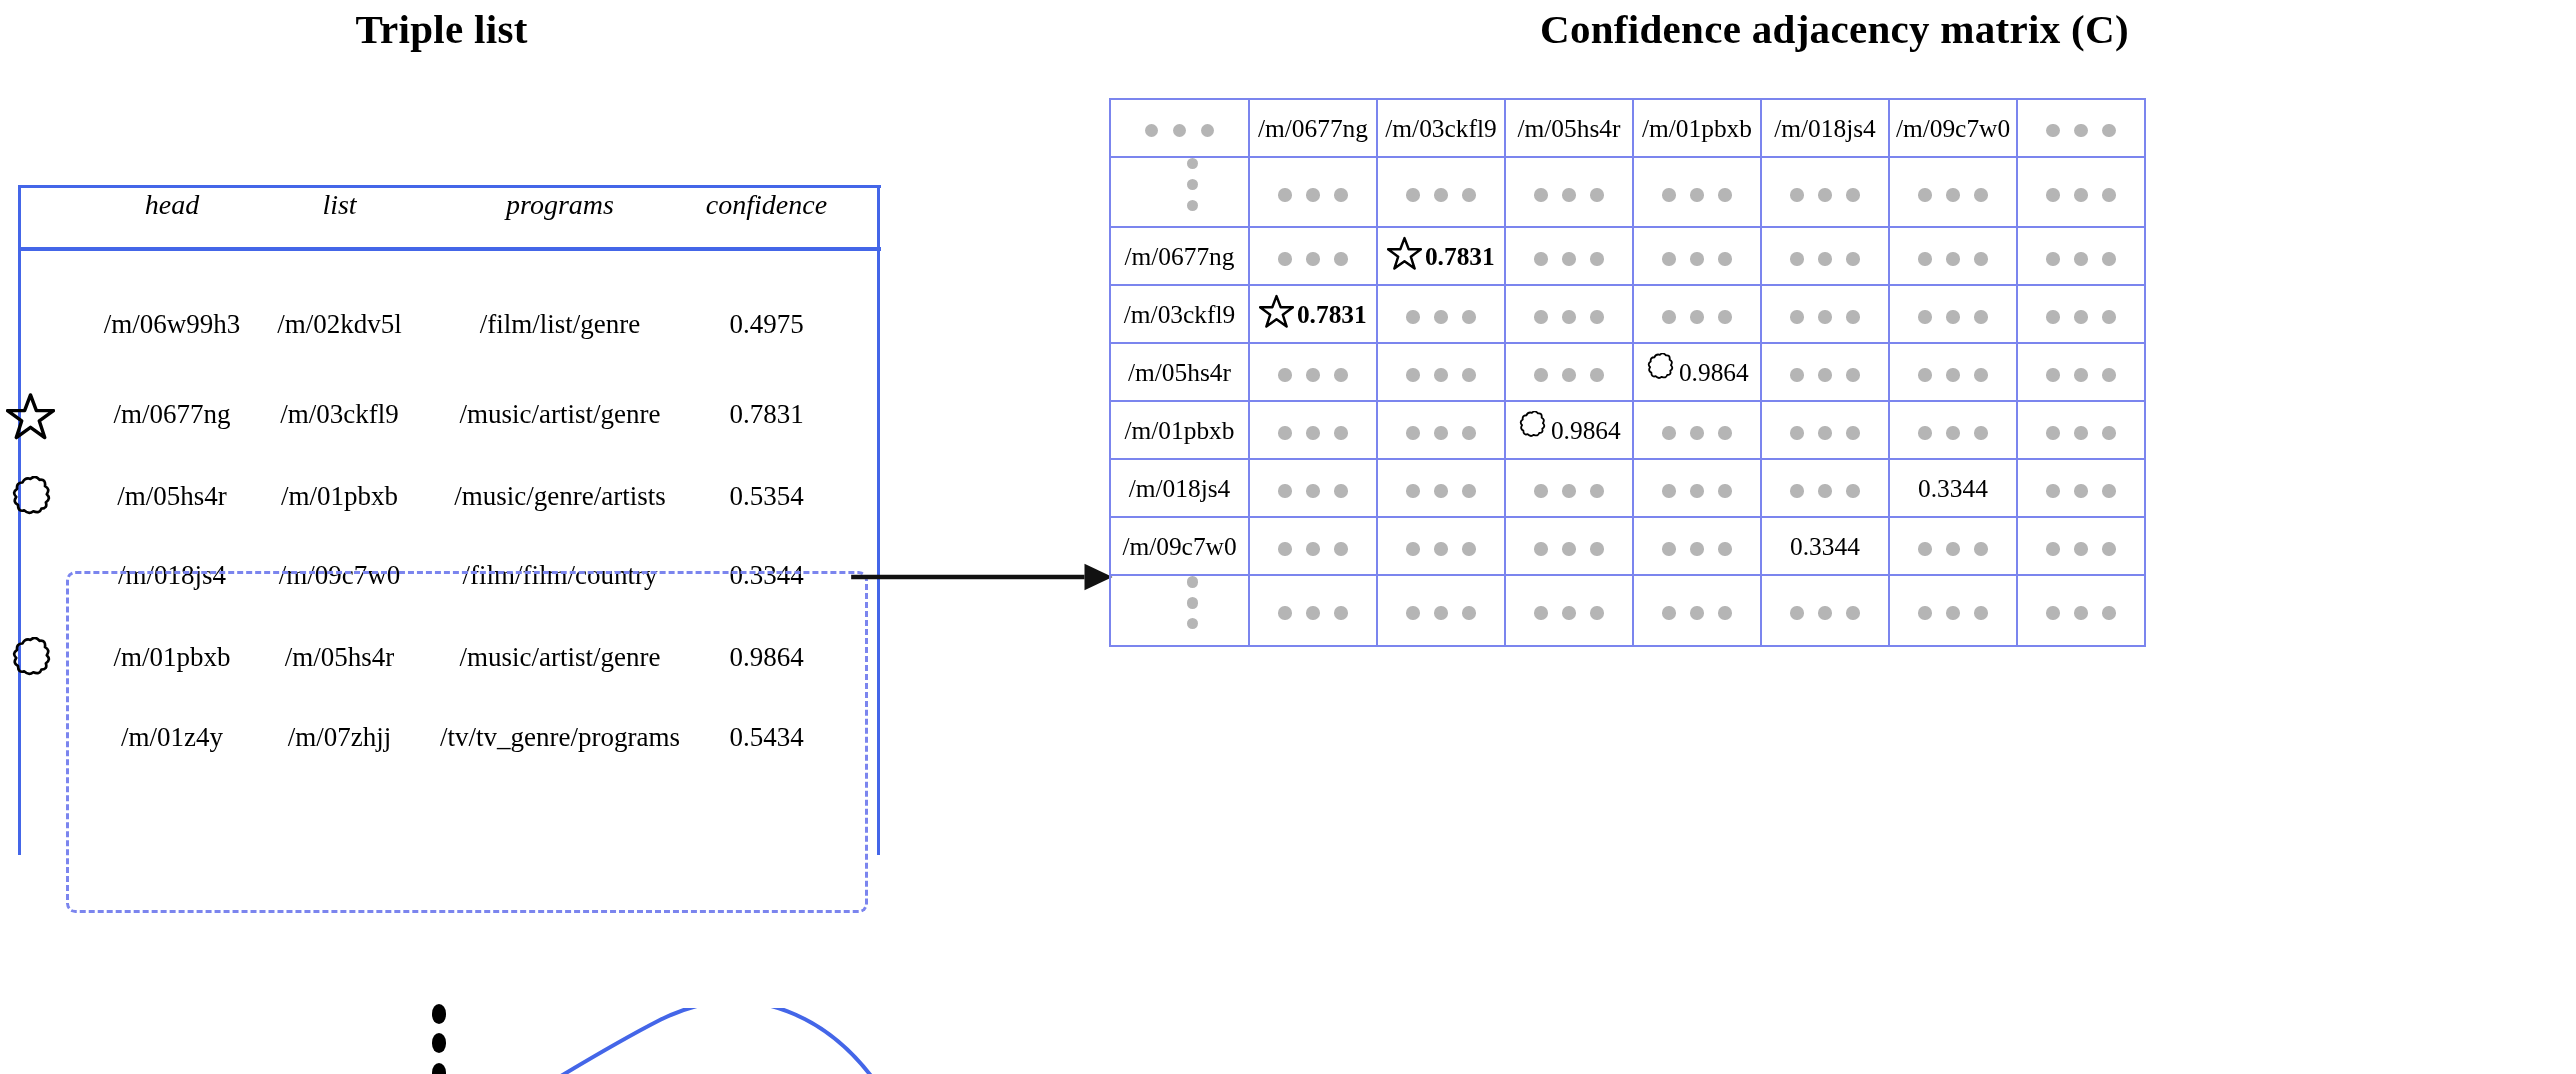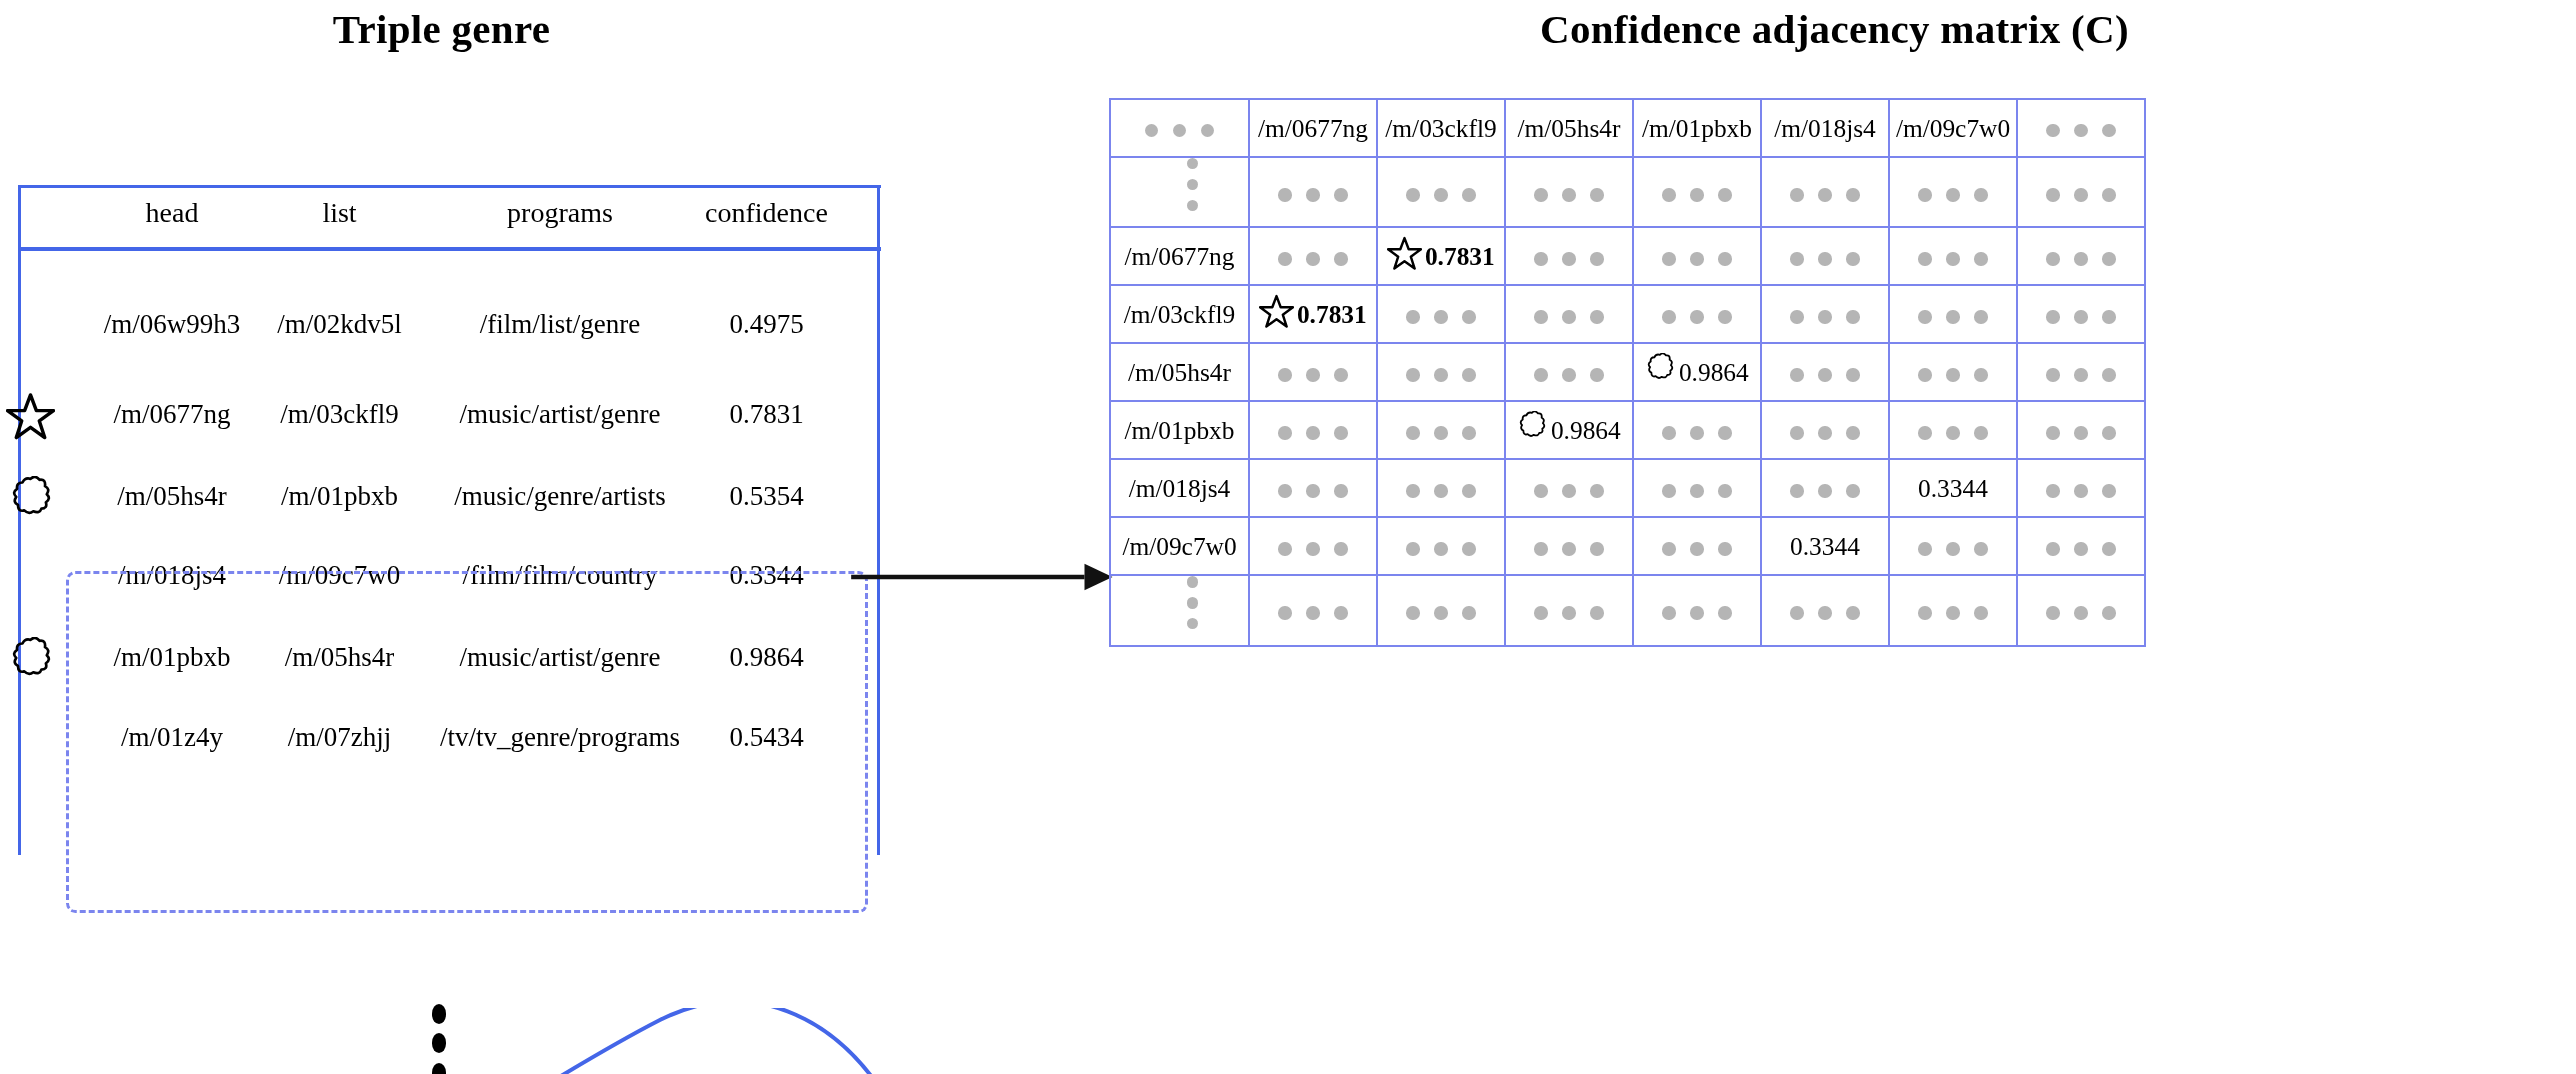--- a/index.html
+++ b/index.html
@@ -12,21 +12,21 @@
   #title-triple{left:0;top:5.3px;width:883px;text-align:center;}
   #title-matrix{left:1109px;top:5.3px;width:1451px;text-align:center;}
 
   
   #triple-panel{position:absolute;left:18px;top:185px;width:863px;height:669px;}
   .panel-border-left{position:absolute;left:0;top:0;width:3.3px;height:670px;background:#4466e8;}
   .panel-border-right{position:absolute;left:859px;top:0;width:3.3px;height:670px;background:#4466e8;}
   .panel-border-top{position:absolute;left:0;top:0;width:863px;height:3.3px;background:#4466e8;}
   .panel-header-rule{position:absolute;left:0;top:62px;width:863px;height:4px;background:#4466e8;}
 
-  .tl-head-row{position:absolute;left:0;top:12px;width:863px;height:47px;}
+  .tl-head-row{position:absolute;left:0;top:4px;width:863px;height:47px;font-style:italic;}
   .tl-row{position:absolute;left:0;width:863px;height:40px;}
   .tl-cell{position:absolute;font-size:27px;white-space:nowrap;text-align:center;}
   .c-head{left:47px;width:214px;}
   .c-tail{left:221px;width:201px;}
   .c-rel{left:395px;width:294px;}
   .c-conf{left:675px;width:147px;}
 
   .hdr{font-size:28px;}
 
   
@@ -59,21 +59,21 @@
   .vdots{display:inline-block;padding-left:25.4px;}
   .vdots i{display:block;width:11.4px;height:11.4px;border-radius:50%;background:#b5b5b5;
            margin:0 auto 9.4px auto;}
   .cellval{display:inline-flex;align-items:center;justify-content:center;gap:2.7px;}
   .cellval.bold{font-weight:bold;}
   .mk{flex:0 0 auto;}
 </style>
 </head>
 <body>
 
-<div class="title" id="title-triple">Triple genre</div>
+<div class="title" id="title-triple">Triple list</div>
 <div class="title" id="title-matrix">Confidence adjacency matrix  (C)</div>
 
 <div id="triple-panel">
   <div class="panel-border-top"></div>
   <div class="panel-border-left"></div>
   <div class="panel-border-right"></div>
   <div class="panel-header-rule"></div>
 
   <div class="tl-head-row">
     <div class="tl-cell hdr c-head">head</div>

